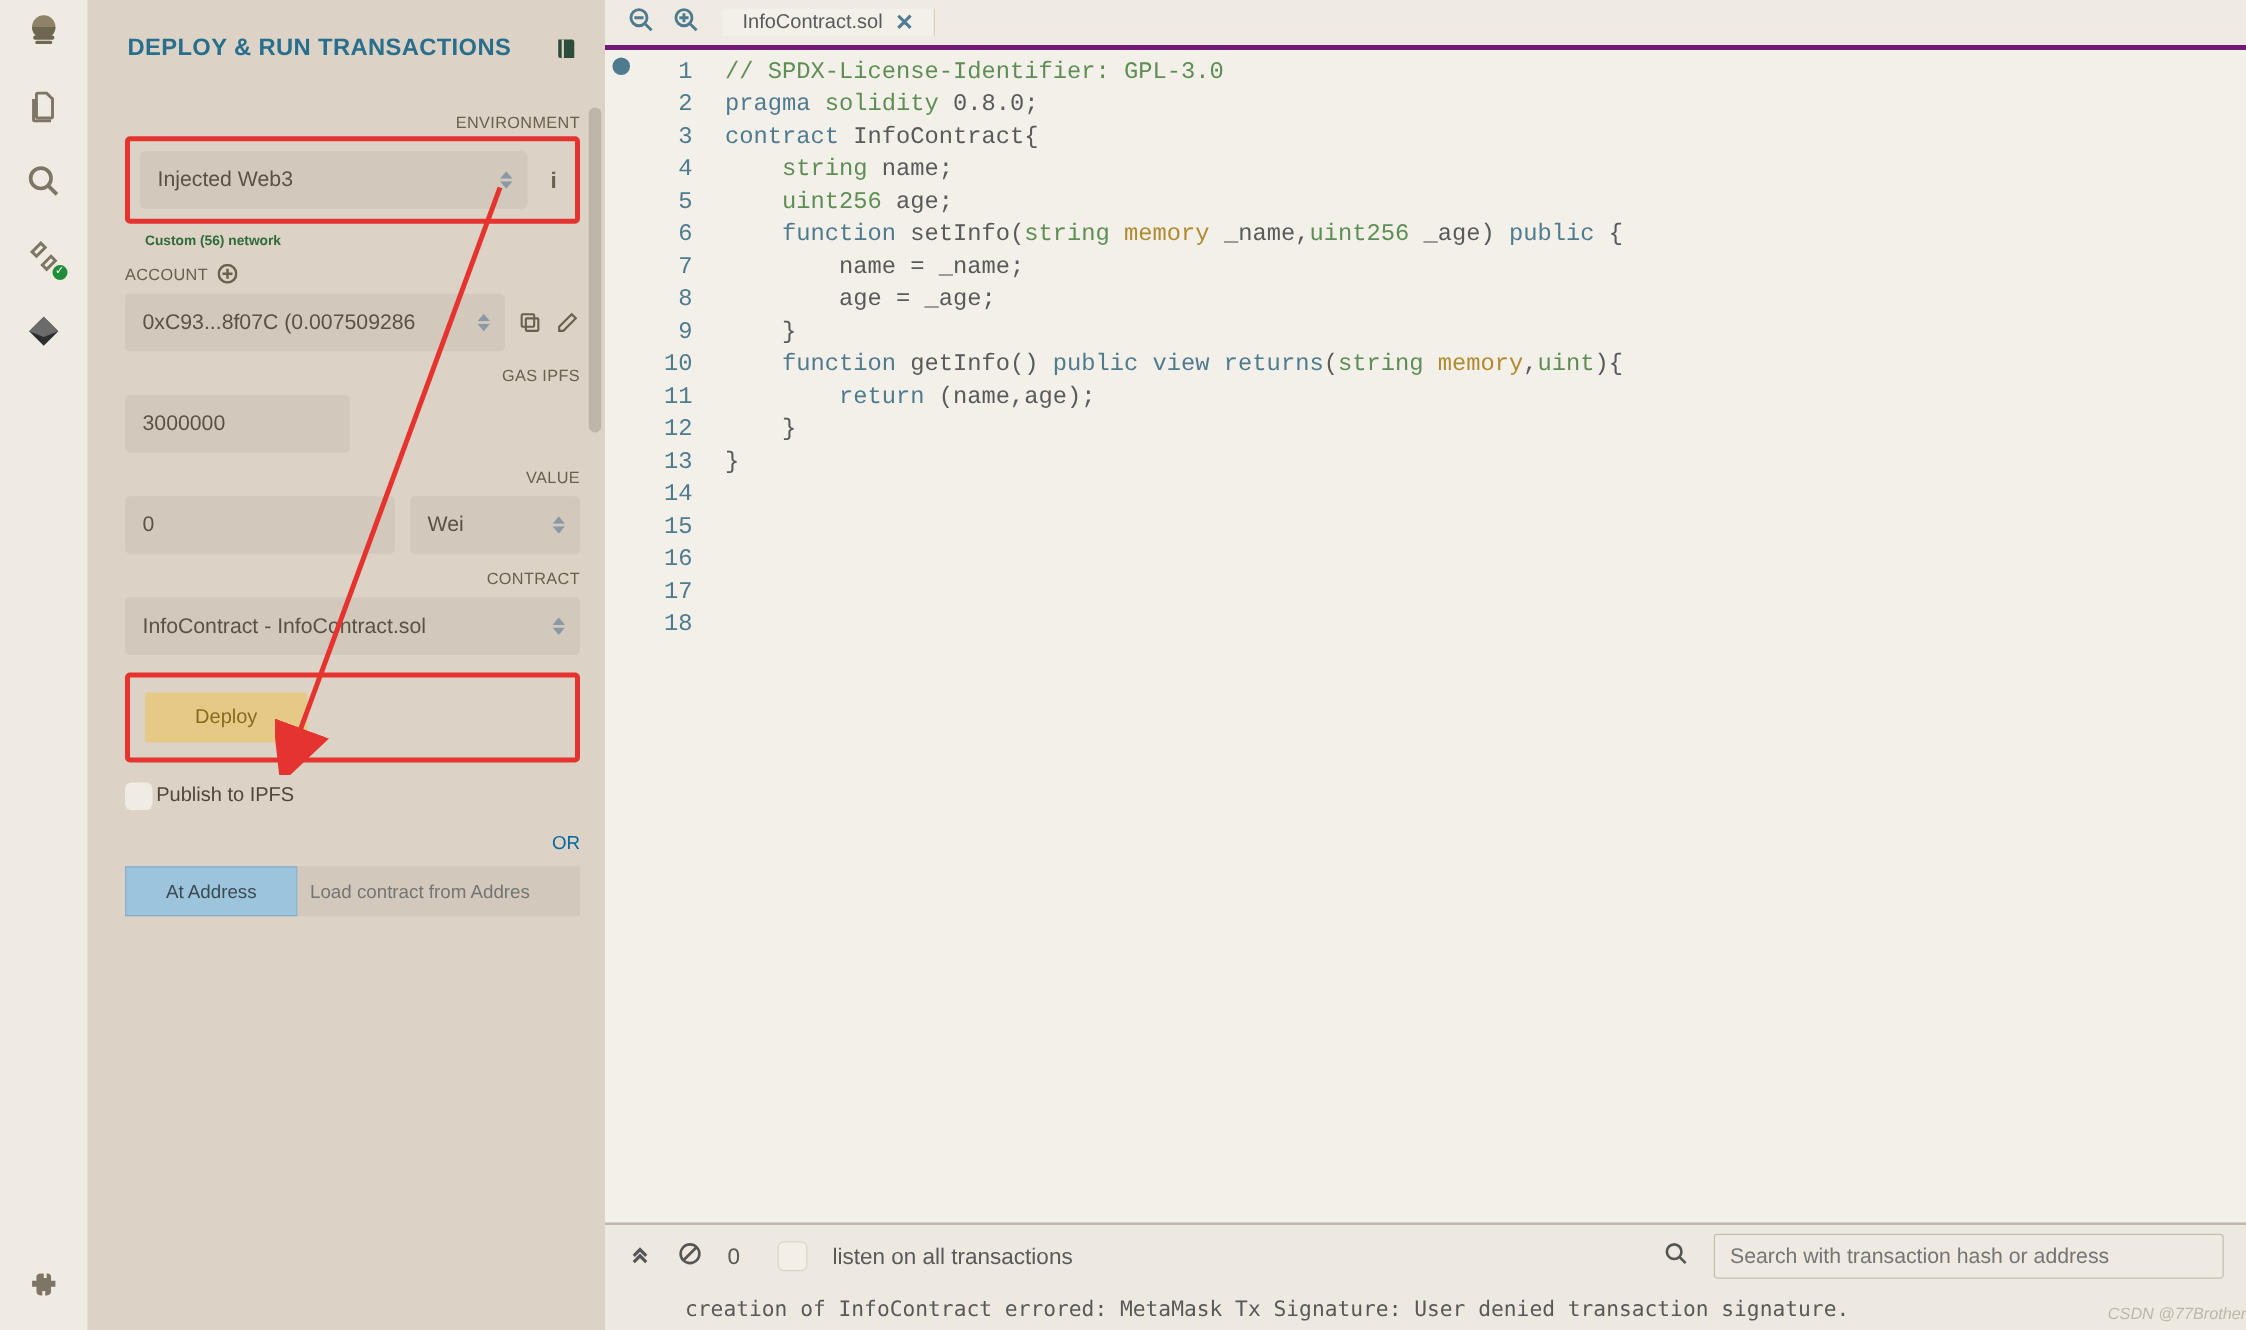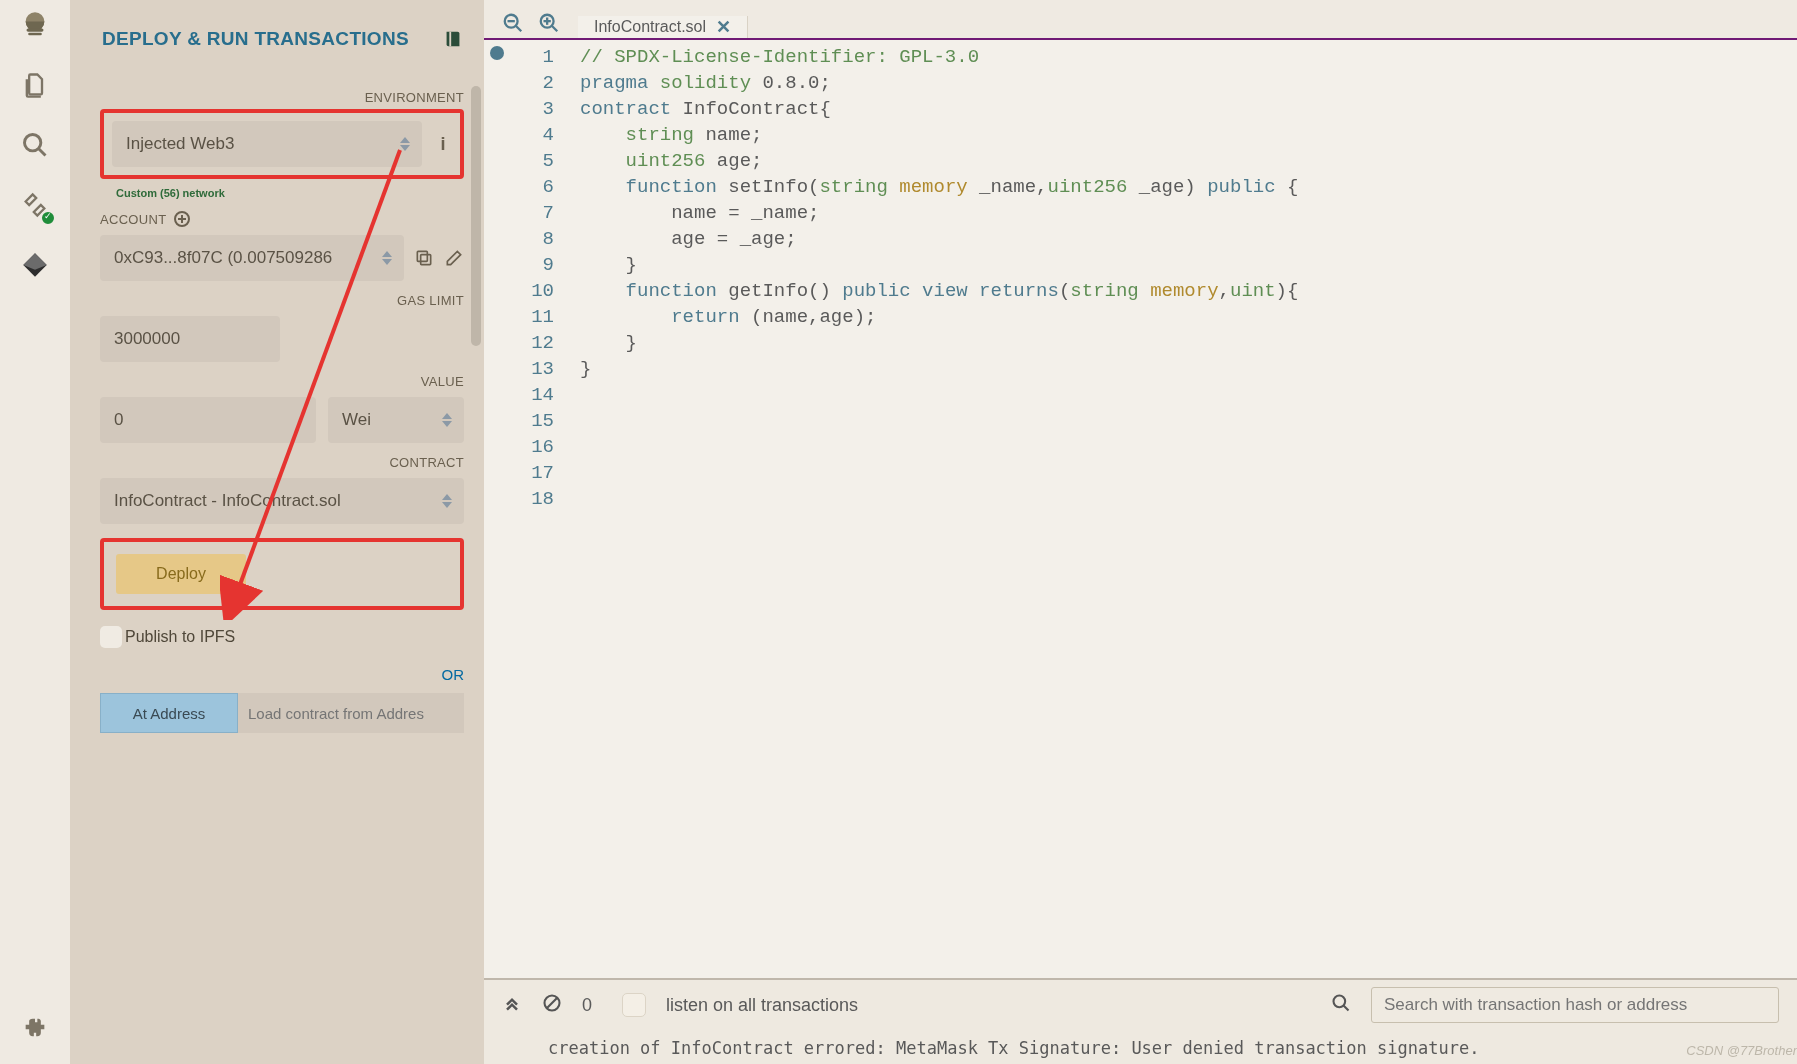--- a/index.html
+++ b/index.html
@@ -62,21 +62,21 @@
   .hl-deploy{ padding:12px; margin-top:14px;}
   .arrow-svg{ position:absolute; pointer-events:none; z-index:5;}
   .panel-scrollbar{ position:absolute; right:2px; top:86px; bottom:0; width:12px; }
   .panel-scrollbar .track{ position:absolute; inset:0; }
   .panel-scrollbar .thumb{ position:absolute; left:1px; right:1px; top:0; height:260px; background:#bfb6a9; border-radius:5px;}
   .acct-label{ display:flex; align-items:center; gap:8px;}
   .acct-label .plus-ic{ color:#6a604f; width:16px;height:16px;}
 
   
   .editor-area{ flex:1 1 auto; display:flex; flex-direction:column; background:#f3f0ea; min-width:0;}
-  .tabbar{ height:40px; display:flex; align-items:flex-end; background:#efeae2; border-bottom:2px solid #701a75;}
+  .tabbar{ height:40px; display:flex; align-items:center; background:#efeae2; border-bottom:4px solid #701a75;}
   .zoomgrp{ display:flex; align-items:center; gap:14px; padding:0 18px; color:#4f7b8e;}
   .zoomgrp svg{width:22px;height:22px;}
   .tab{ display:flex; align-items:center; gap:10px; padding:0 16px; background:#f3f0ea; border-right:1px solid #d9d2c5; color:#5a5a5a; font-size:16px;}
   .tab .close{ color:#4f7b8e; font-weight:bold; font-size:18px;}
   .code-wrap{ flex:1 1 auto; display:flex; font-family: Consolas, "Courier New", monospace; font-size:19px; overflow:auto; position:relative;}
   .gut-dot{ position:absolute; left:6px; top:6px; width:14px;height:14px; background:#4f7b8e; border-radius:50%;}
   .gutter{ width:86px; text-align:right; color:#4f7b8e; padding: 4px 16px 4px 0; line-height:26px; user-select:none;}
   .code{ flex:1 1 auto; padding:4px 0; line-height:26px; color:#5a5a5a; white-space:pre;}
   .code .line{ padding-left:10px; }
   .code .h-line{ background:#e8f1ee;}
@@ -201,21 +201,21 @@
             <rect x="4" y="4" width="12" height="12" rx="1"></rect>
           </svg>
       </span>
       <span class="edit-ic">
         <svg viewBox="0 0 24 24" fill="none" stroke="currentColor" stroke-width="2">
             <path d="M4 20h4L20 8l-4-4L4 16v4z"></path>
           </svg>
       </span>
     </div>
 
-    <div class="label">GAS LIMIT</div>
+    <div class="label">GAS IPFS</div>
     <div class="inp small">
       <span>3000000</span>
     </div>
 
     <div class="label">VALUE</div>
     <div class="value-row">
       <div class="inp">
         <span>0</span>
       </div>
       <div class="select">

